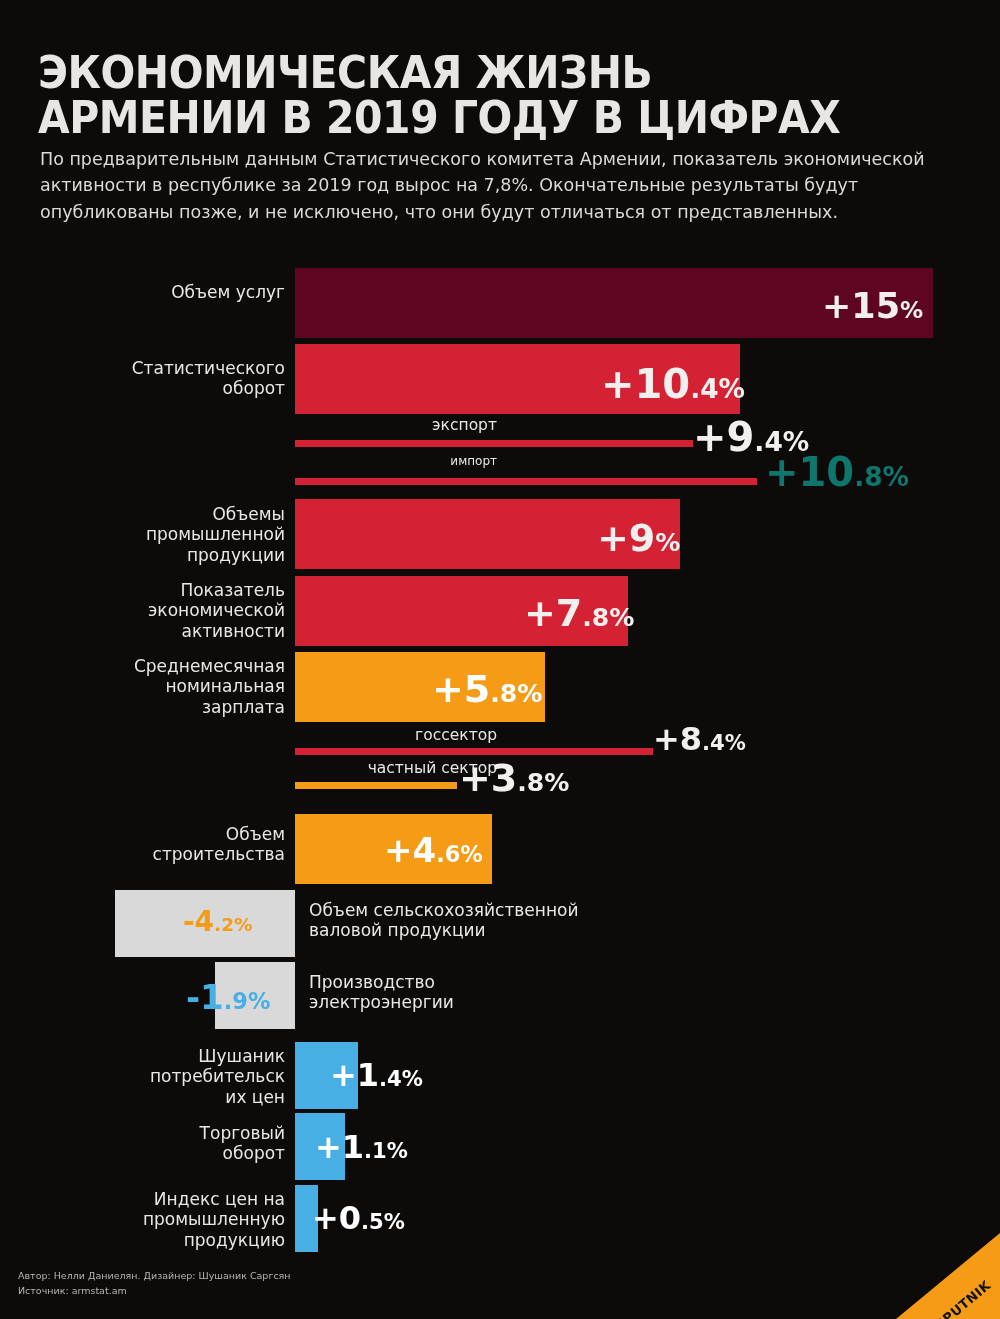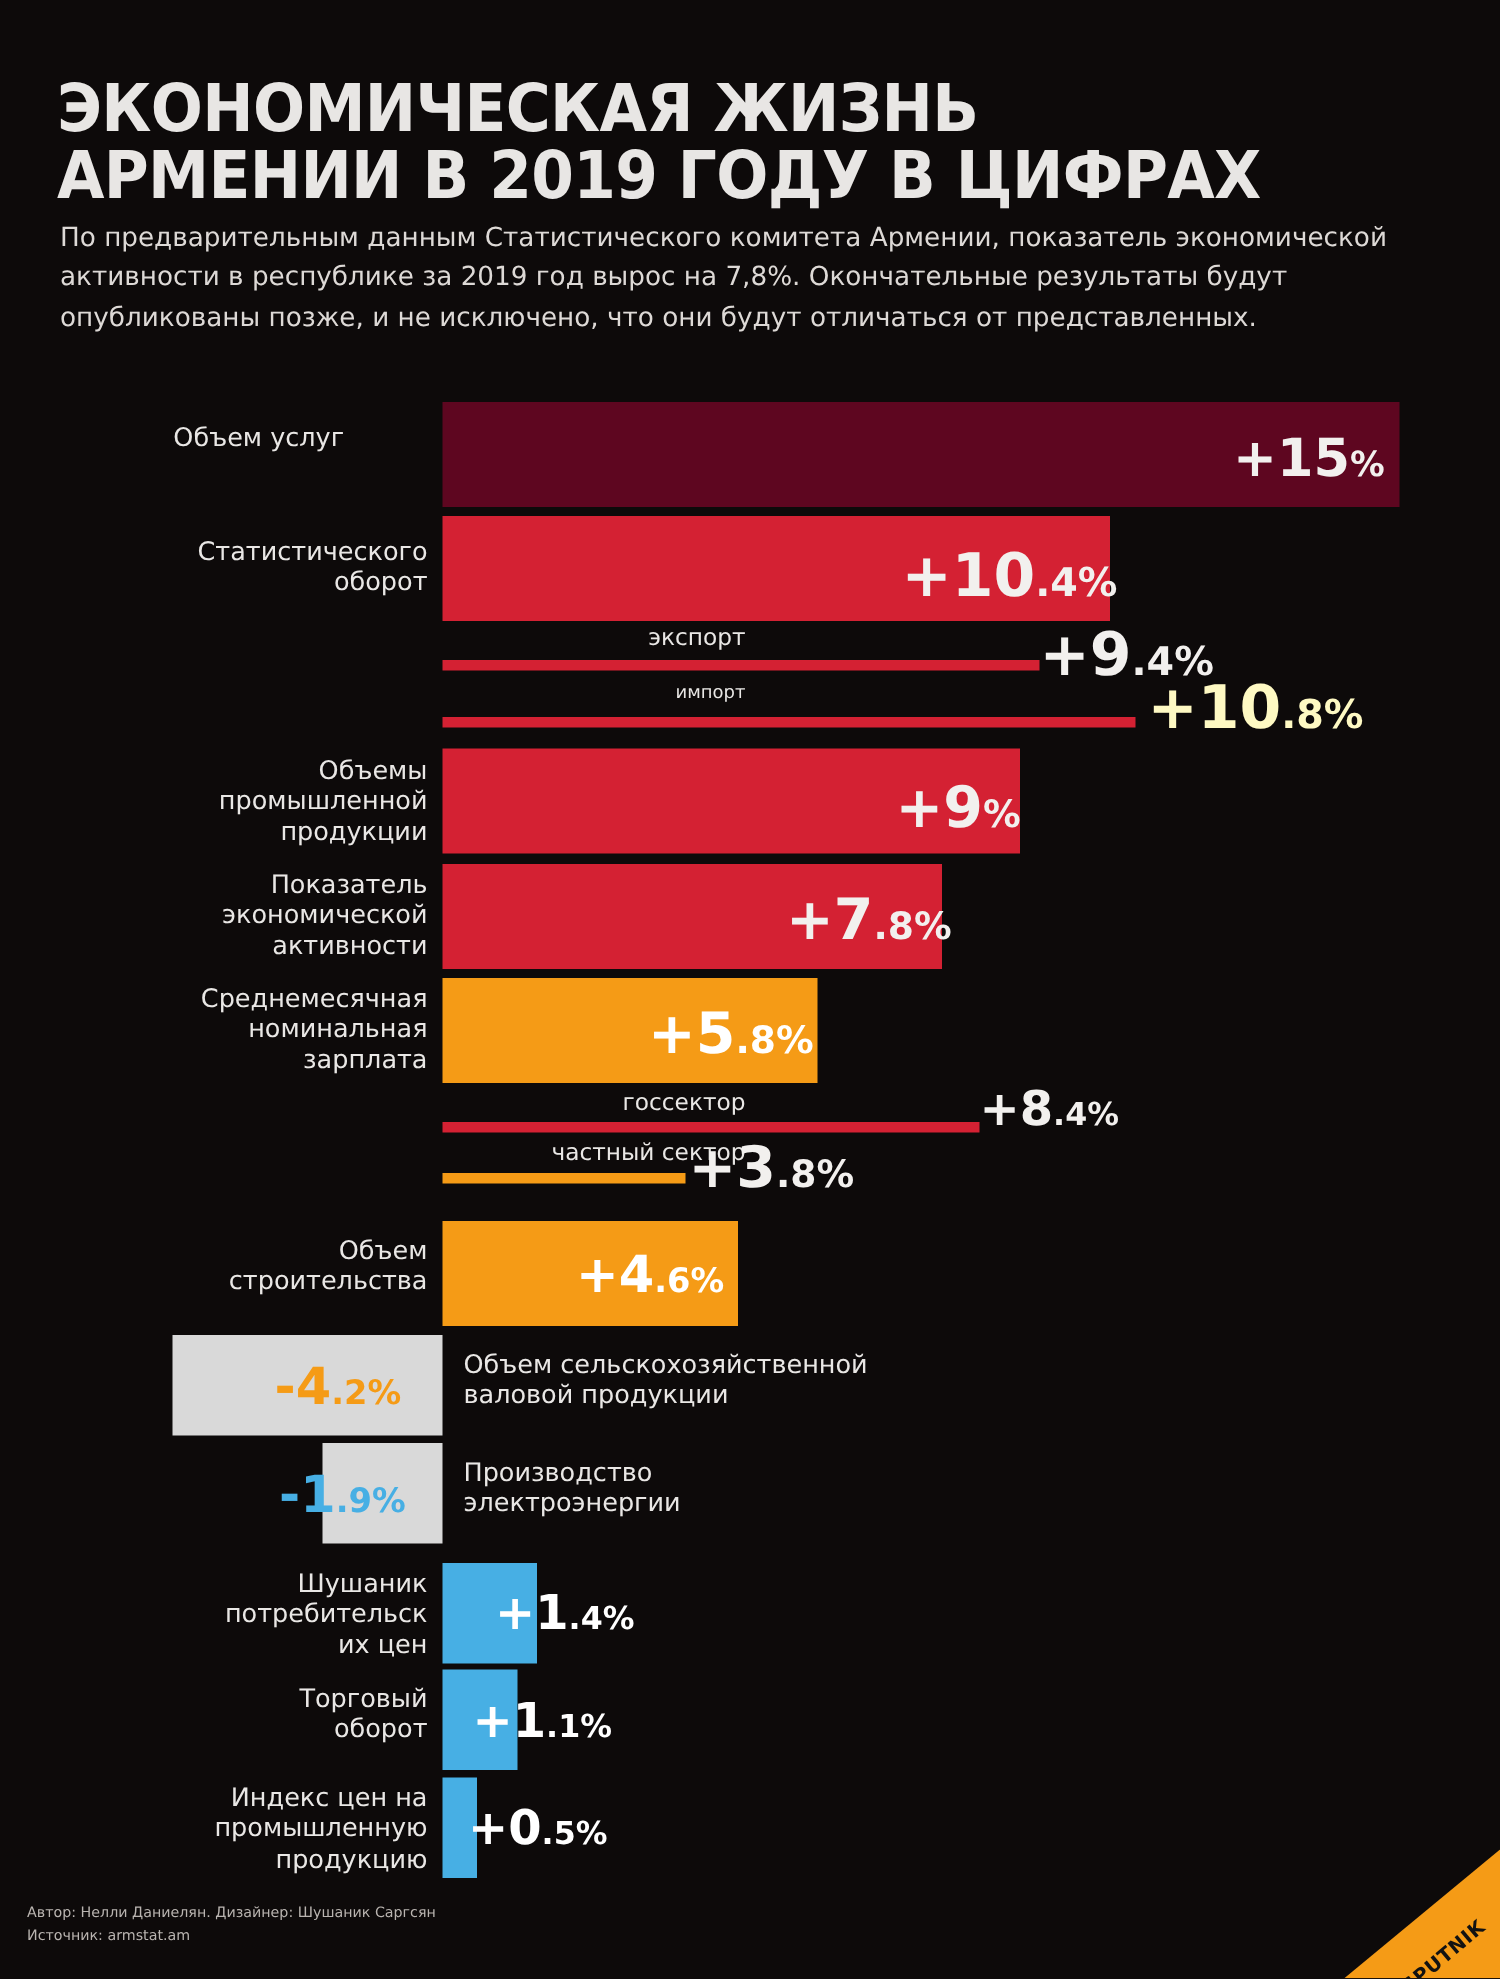--- a/index.html
+++ b/index.html
@@ -136,38 +136,38 @@
   <h1 class="title">
     <span class="line">ЭКОНОМИЧЕСКАЯ ЖИЗНЬ</span>
     <span class="line">АРМЕНИИ В 2019 ГОДУ В ЦИФРАХ</span>
   </h1>
 
   <p class="intro">По предварительным данным Статистического комитета Армении, показатель экономической активности в республике за 2019 год вырос на 7,8%. Окончательные результаты будут опубликованы позже, и не исключено, что они будут отличаться от представленных.</p>
 
   <div id="chart">
       <div class="row">
         <div class="bar" style="left: 295px; top: 268px; width: 638px; height: 70px; background: rgb(94, 6, 32);"></div>
-        <div class="cat-label" style="left: 60px; top: 282px; width: 225px; text-align: center;">Объем услуг</div>
+        <div class="cat-label" style="left: 60px; top: 282px; width: 225px;">Объем услуг</div>
         <div class="value" style="left: 822px; top: 289px; font-size: 35px; color: rgb(242, 240, 238);"><span class="big">+15</span><span class="dec"></span><span class="pct">%</span></div>
       </div>
       <div class="row">
         <div class="bar" style="left: 295px; top: 344px; width: 445px; height: 70px; background: rgb(212, 33, 51);"></div>
         <div class="cat-label" style="left: 40px; top: 358px; width: 245px;">Статистического
 оборот</div>
         <div class="value" style="left: 601px; top: 364px; font-size: 40px; color: rgb(242, 240, 238);"><span class="big">+10</span><span class="dec">.4</span><span class="pct">%</span></div>
       </div>
       <div class="row">
         <div class="bar" style="left: 295px; top: 440px; width: 398px; height: 7px; background: rgb(212, 33, 51);"></div>
         <div class="cat-label" style="left: 297px; top: 416px; width: 200px; font-size: 15.5px;">экспорт</div>
         <div class="value" style="left: 693px; top: 417px; font-size: 40px; color: rgb(242, 240, 238);"><span class="big">+9</span><span class="dec">.4</span><span class="pct">%</span></div>
       </div>
       <div class="row">
         <div class="bar" style="left: 295px; top: 478px; width: 462px; height: 7px; background: rgb(212, 33, 51);"></div>
         <div class="cat-label" style="left: 297px; top: 454px; width: 200px; font-size: 12px;">импорт</div>
-        <div class="value" style="left: 765px; top: 452px; font-size: 40px; color: #fef9c3;"><span class="big">+10</span><span class="dec">.8</span><span class="pct">%</span></div>
+        <div class="value" style="left: 765px; top: 452px; font-size: 40px; color: #0f766e;"><span class="big">+10</span><span class="dec">.8</span><span class="pct">%</span></div>
       </div>
       <div class="row">
         <div class="bar" style="left: 295px; top: 499px; width: 385px; height: 70px; background: rgb(212, 33, 51);"></div>
         <div class="cat-label" style="left: 40px; top: 504px; width: 245px;">Объемы
 промышленной
 продукции</div>
         <div class="value" style="left: 597px; top: 519px; font-size: 38px; color: rgb(242, 240, 238);"><span class="big">+9</span><span class="dec"></span><span class="pct">%</span></div>
       </div>
       <div class="row">
         <div class="bar" style="left: 295px; top: 576px; width: 333px; height: 70px; background: rgb(212, 33, 51);"></div>
@@ -196,21 +196,21 @@
       <div class="row">
         <div class="bar" style="left: 295px; top: 814px; width: 197px; height: 70px; background: rgb(245, 155, 22);"></div>
         <div class="cat-label" style="left: 40px; top: 824px; width: 245px;">Объем
 строительства</div>
         <div class="value" style="left: 384px; top: 833px; font-size: 34px; color: rgb(255, 255, 255);"><span class="big">+4</span><span class="dec">.6</span><span class="pct">%</span></div>
       </div>
       <div class="row">
         <div class="bar" style="left: 115px; top: 890px; width: 180px; height: 67px; background: rgb(217, 217, 217);"></div>
         <div class="cat-label right" style="left: 309px; top: 900px; width: 400px;">Объем сельскохозяйственной
 валовой продукции</div>
-        <div class="value" style="left: 183px; top: 908px; font-size: 34px; color: rgb(245, 155, 22);"><span class="big">-4</span><span class="dec">.2</span><span class="pct">%</span></div>
+        <div class="value" style="left: 183px; top: 908px; font-size: 28px; color: rgb(245, 155, 22);"><span class="big">-4</span><span class="dec">.2</span><span class="pct">%</span></div>
       </div>
       <div class="row">
         <div class="bar" style="left: 215px; top: 962px; width: 80px; height: 67px; background: rgb(217, 217, 217);"></div>
         <div class="cat-label right" style="left: 309px; top: 972px; width: 400px;">Производство
 электроэнергии</div>
         <div class="value" style="left: 186px; top: 980px; font-size: 34px; color: rgb(71, 175, 228);"><span class="big">-1</span><span class="dec">.9</span><span class="pct">%</span></div>
       </div>
       <div class="row">
         <div class="bar" style="left: 295px; top: 1042px; width: 63px; height: 67px; background: rgb(71, 175, 228);"></div>
         <div class="cat-label" style="left: 40px; top: 1046px; width: 245px;">Шушаник

